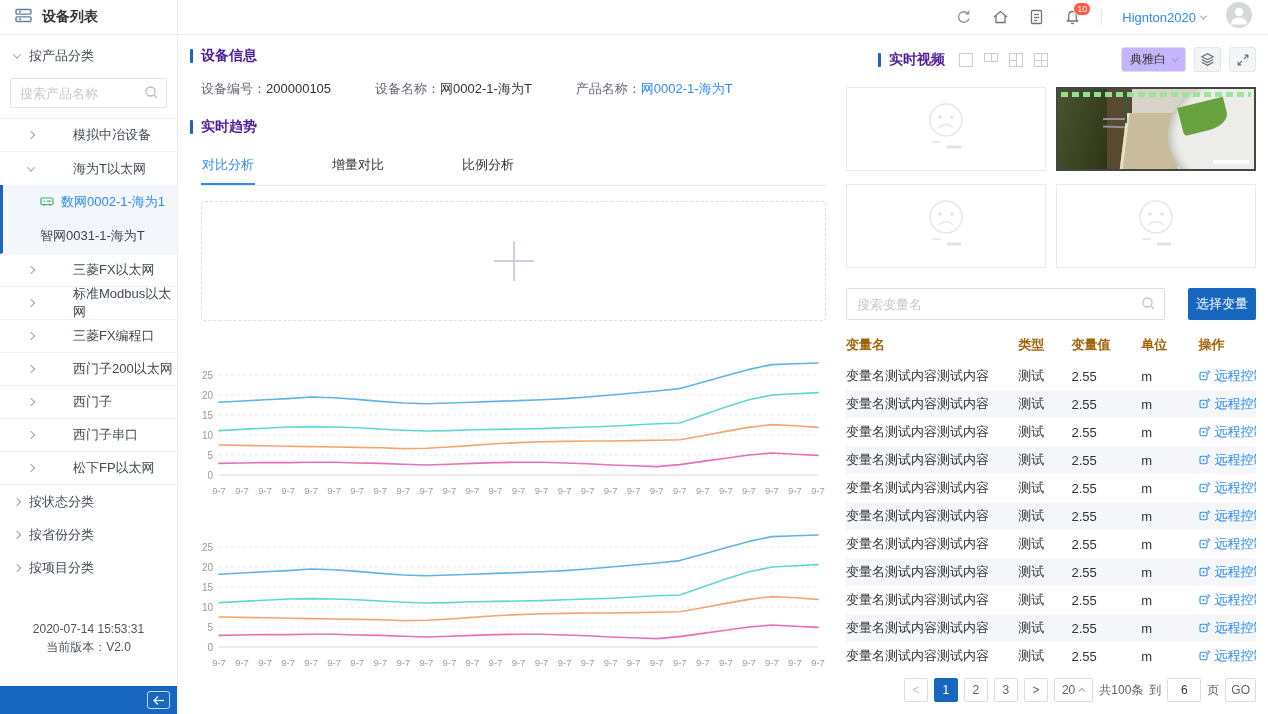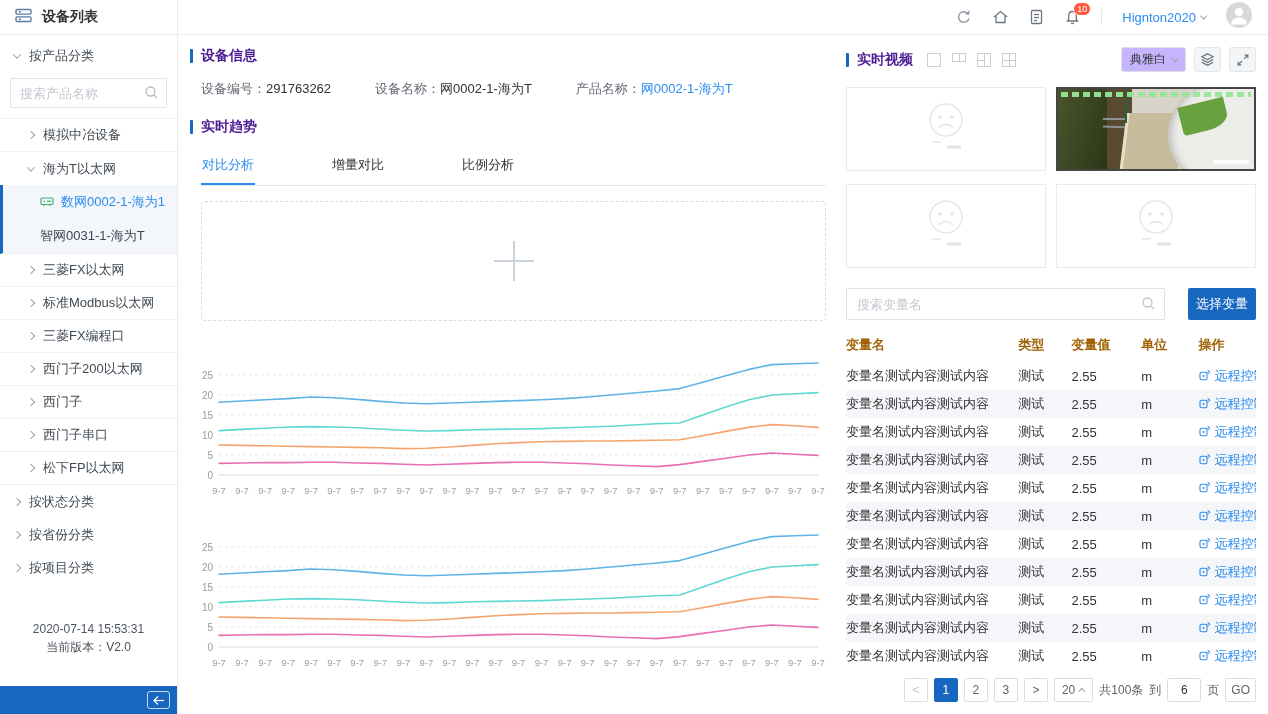--- a/index.html
+++ b/index.html
@@ -7,21 +7,21 @@
     font-family:"Liberation Sans","DejaVu Sans",sans-serif; color:#333; }
   .app { display:flex; width:1268px; height:714px; }
 
   
   .sidebar { width:178px; min-width:178px; border-right:1px solid #ececec; display:flex; flex-direction:column; background:#fff; }
   .sb-header { height:35px; display:flex; align-items:center; gap:10px; padding-left:15px; border-bottom:1px solid #ececec; }
   .sb-title { font-size:14px; font-weight:bold; color:#333; }
   .sb-tree { flex:1; overflow:hidden; font-size:13px; color:#404a54; padding-top:4px; }
   .tree-row { display:flex; align-items:center; height:33px; cursor:pointer; }
   .tree-row.lv0 { padding-left:14px; }
-  .tree-row.lv1 { padding-left:28px; }
+  .tree-row.lv1 { padding-left:28px;gap:30px; }
   .tree-row .chev { width:6px; height:6px; border-right:1px solid #9aa2ab; border-bottom:1px solid #9aa2ab; margin-right:9px; flex:none; }
   .chev.down { transform:rotate(45deg) translate(-1px,-1px); }
   .chev.right { transform:rotate(-45deg); }
   .tree-row.divider { border-bottom:1px solid #f1f1f1; }
   .sb-search-wrap { padding:6px 10px 10px 10px; border-bottom:1px solid #f1f1f1; }
   .sb-search { position:relative; }
   .sb-search input { width:100%; height:30px; border:1px solid #e0e3e8; border-radius:2px; padding:0 28px 0 9px; font-size:13px; color:#333; outline:none; }
   .sb-search input::placeholder { color:#c3c8cf; }
   .sb-search .mag { position:absolute; right:8px; top:7px; }
   .device-block { background:#f3f6fa; border-left:3px solid #1766c0; border-bottom:1px solid #f1f1f1; }
@@ -59,21 +59,21 @@
   .add-box { margin:15px 0 0 11px; height:120px; border:1px dashed #d9dde3; border-radius:4px; position:relative; cursor:pointer; }
   .plus { position:absolute; left:50%; top:50%; width:40px; height:40px; transform:translate(-50%,-50%); }
   .plus::before { content:""; position:absolute; left:0; top:19px; width:40px; height:2px; background:#ccd2db; }
   .plus::after { content:""; position:absolute; left:19px; top:0; width:2px; height:40px; background:#ccd2db; }
 
   .chart { margin:24px 0 0 2px; }
   .chart + .chart { margin-top:10px; }
   svg text { font-family:"Liberation Sans","DejaVu Sans",sans-serif; }
 
   
-  .video-header { display:flex; align-items:center; }
+  .video-header { display:flex; align-items:center;margin-left:32px; }
   .layout-icons { display:flex; align-items:center; gap:11px; margin-left:14px; }
   .lo { border:1px solid #c9ced4; position:relative; cursor:pointer; background:#fff; }
   .lo1 { width:14px; height:14px; }
   .lo2 { width:14px; height:9px; margin-top:-4px; }
   .lo2::before { content:""; position:absolute; left:50%; top:0; bottom:0; width:1px; background:#c9ced4; }
   .lo3 { width:14px; height:14px; }
   .lo3::before { content:""; position:absolute; left:50%; top:0; bottom:0; width:1px; background:#c9ced4; }
   .lo3::after { content:""; position:absolute; left:0; top:50%; width:50%; height:1px; background:#c9ced4; }
   .lo4 { width:14px; height:14px; }
   .lo4::before { content:""; position:absolute; left:50%; top:0; bottom:0; width:1px; background:#c9ced4; }
@@ -270,21 +270,21 @@
     </div>
 
     <div class="content">
 
       <section class="center-col">
         <div class="sec-title">
           <span class="sec-bar"></span>
           <span>设备信息</span>
         </div>
         <div class="info-row" id="info-row">
-            <span class="info-field"><span class="lbl">设备编号：</span><span class="val">291763262</span></span>
+            <span class="info-field"><span class="lbl">设备编号：</span><span class="val">200000105</span></span>
             <span class="info-field"><span class="lbl">设备名称：</span><span class="val">网0002-1-海为T</span></span>
             <span class="info-field"><span class="lbl">产品名称：</span><span class="val link">网0002-1-海为T</span></span>
           </div>
 
         <div class="sec-title">
           <span class="sec-bar"></span>
           <span>实时趋势</span>
         </div>
         <div class="tabs" id="trend-tabs">
             <div class="tab active">对比分析</div>

